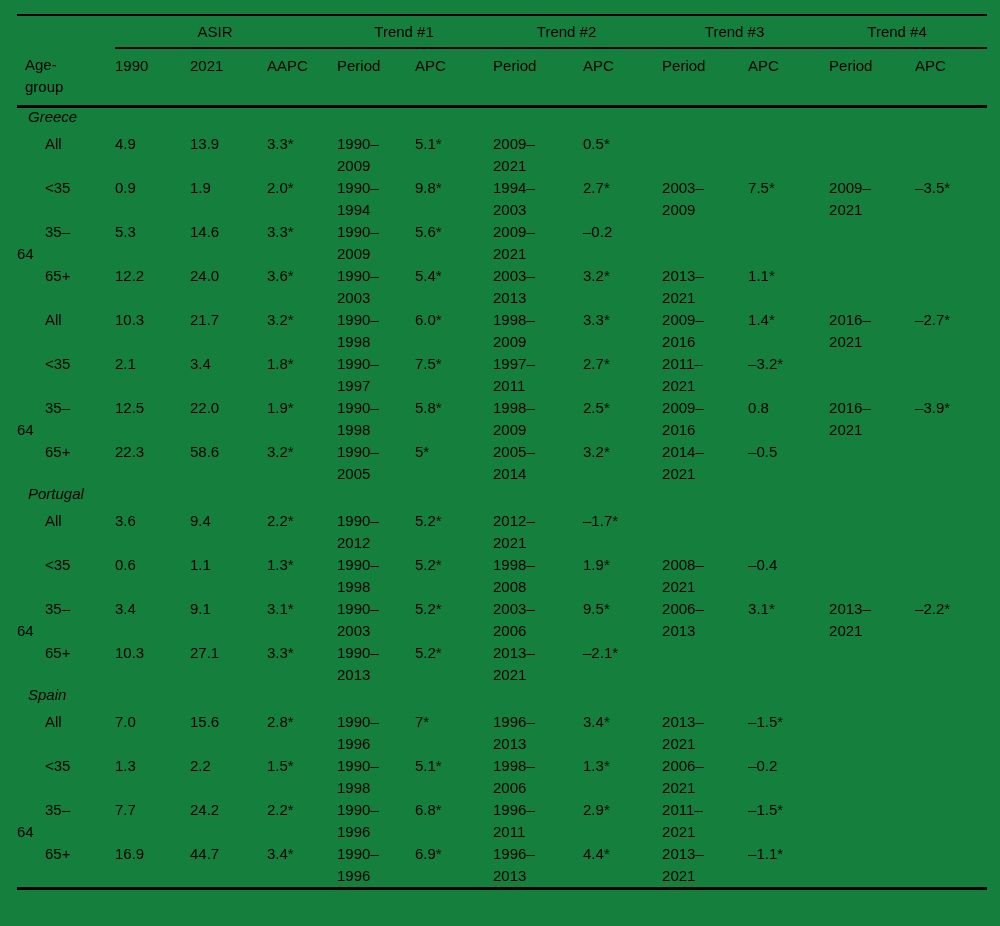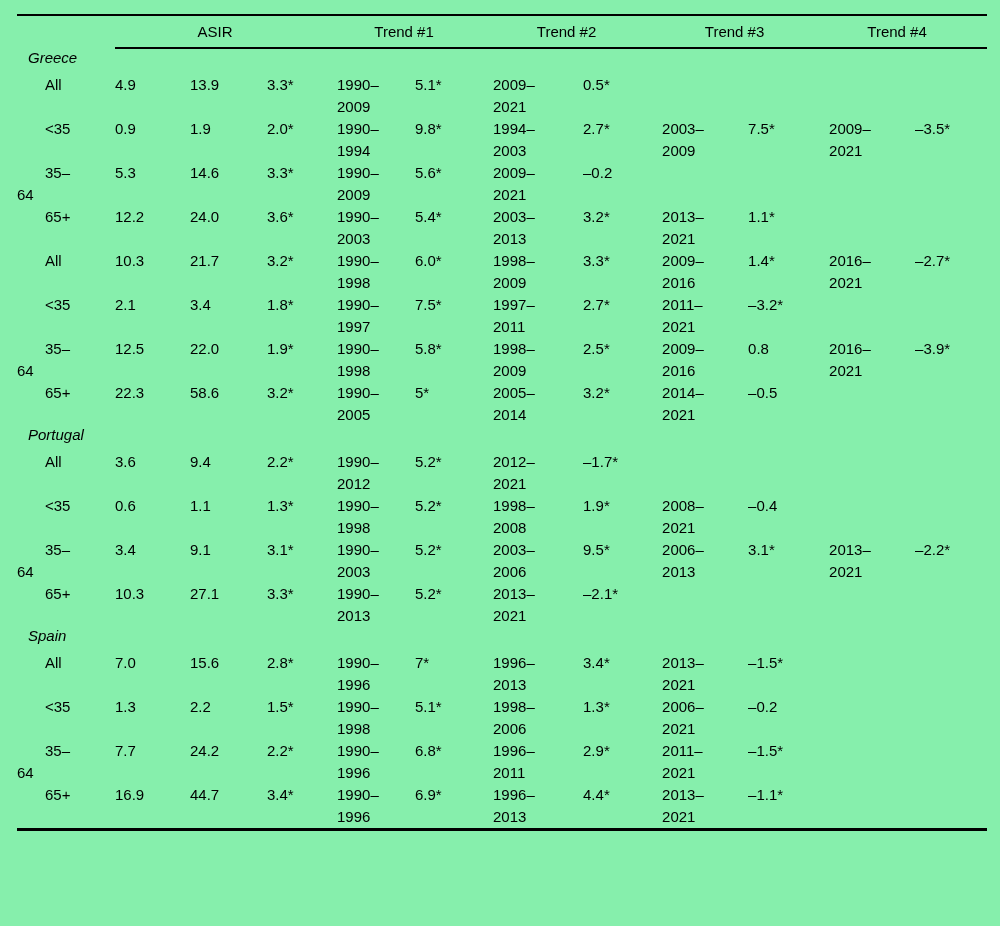--- a/index.html
+++ b/index.html
@@ -7,21 +7,21 @@
     padding: 0;
     background: #ffffff;
     color: #000000;
     font-family: "Liberation Sans", sans-serif;
     font-size: 15px;
   }
   .page {
     position: relative;
     width: 1000px;
     height: 926px;
-    background: #86efac;
+    background: #15803d;
     overflow: hidden;
   }
   .table-wrap {
     position: absolute;
     left: 17px;
     top: 14px;
     width: 970px;
   }
   table.trends-table {
     border-collapse: collapse;
@@ -93,20 +93,35 @@
       </colgroup>
       <thead>
         <tr class="group-row" id="group-header-row">
           <th class="corner"></th>
         <th class="gh" colspan="3">ASIR</th>
             <th class="gh" colspan="2">Trend #1</th>
             <th class="gh" colspan="2">Trend #2</th>
             <th class="gh" colspan="2">Trend #3</th>
             <th class="gh" colspan="2">Trend #4</th>
           </tr>
+        <tr class="colhead-row" id="col-header-row">
+          <th class="agehead" id="age-head">Age-
+group</th>
+        <th class="ch">1990</th>
+            <th class="ch">2021</th>
+            <th class="ch">AAPC</th>
+            <th class="ch">Period</th>
+            <th class="ch">APC</th>
+            <th class="ch">Period</th>
+            <th class="ch">APC</th>
+            <th class="ch">Period</th>
+            <th class="ch">APC</th>
+            <th class="ch">Period</th>
+            <th class="ch">APC</th>
+          </tr>
       </thead>
       <tbody id="table-body">
           <tr class="country-row">
             <td class="country" colspan="12">Greece</td>
           </tr>
           <tr class="data-row">
             <td class="age">All</td>
             <td class="num">4.9</td>
             <td class="num">13.9</td>
             <td class="num">3.3*</td>

